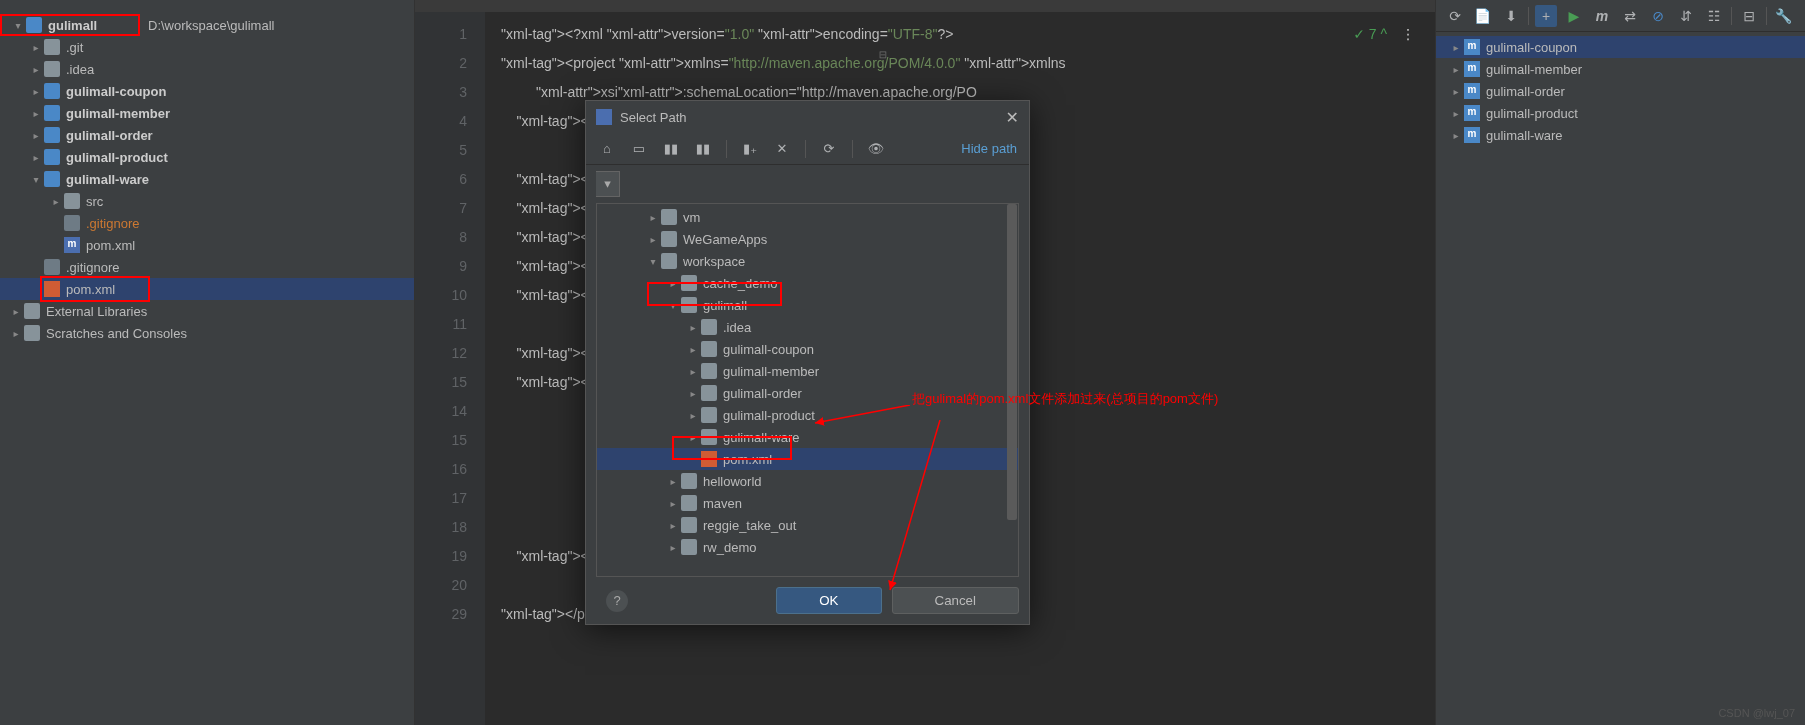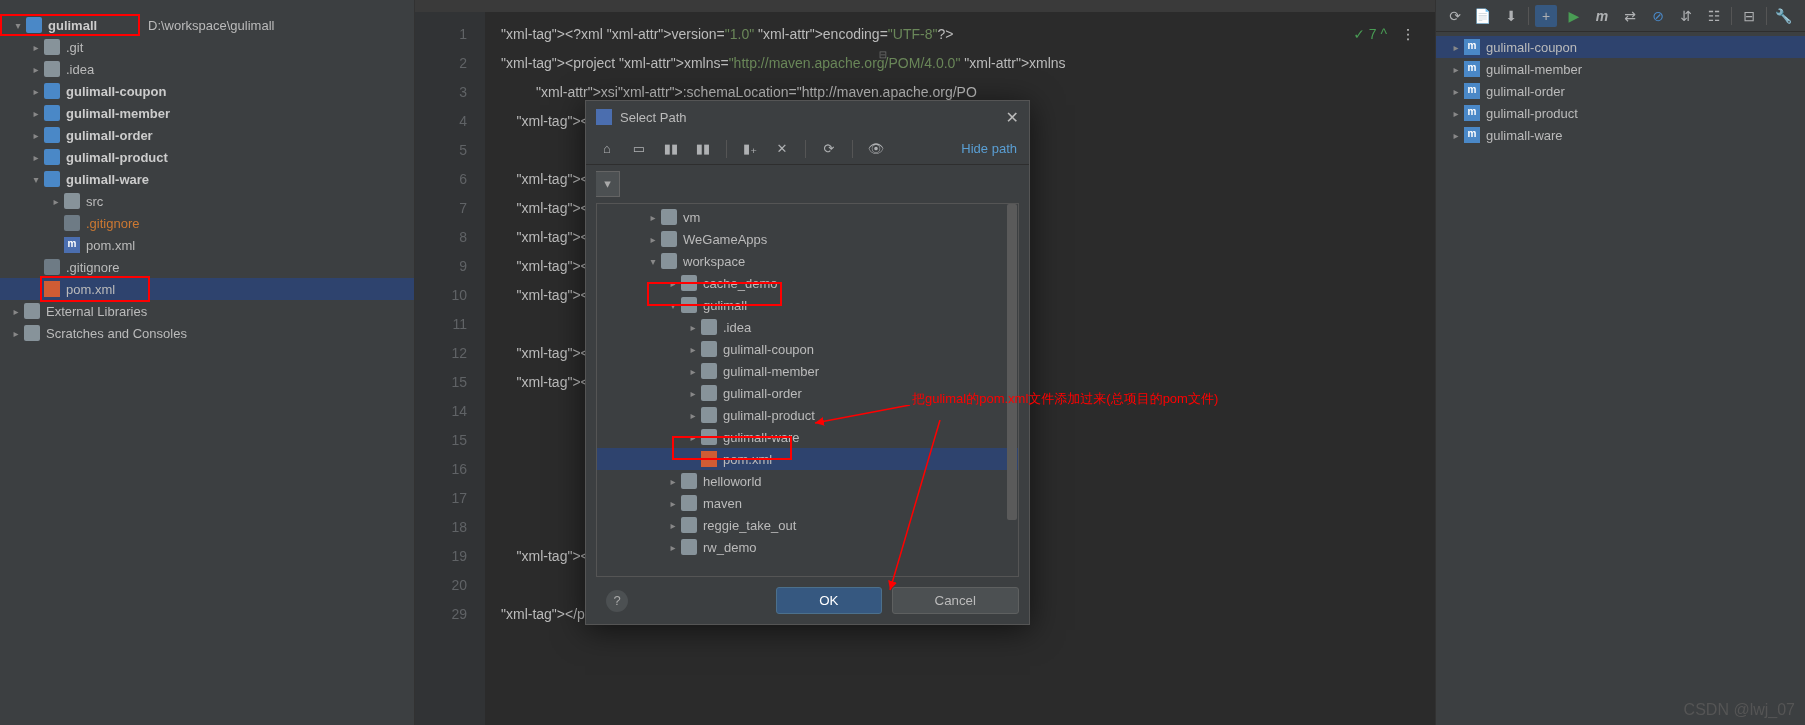--- a/index.html
+++ b/index.html
@@ -48,21 +48,21 @@
 .dlg-buttons { display: flex; justify-content: flex-end; gap: 10px; padding: 10px; align-items: center; }
 .dlg-buttons .help { width: 22px; height: 22px; border-radius: 50%; background: #4c5052; color: #aaa; text-align: center; line-height: 22px; margin-right: auto; margin-left: 10px; }
 .btn { padding: 5px 42px; border-radius: 3px; border: 1px solid #5e6060; background: #4c5052; color: #bbb; cursor: pointer; }
 .btn.primary { background: #365880; border-color: #4c708c; color: #fff; }
 .right-panel { width: 370px; background: #3c3f41; border-left: 1px solid #323232; display: flex; flex-direction: column; }
 .maven-tb { height: 32px; display: flex; align-items: center; gap: 6px; padding: 0 8px; border-bottom: 1px solid #2e2e2e; }
 .maven-tb .tbtn { width: 22px; height: 22px; display: flex; align-items: center; justify-content: center; color: #afb1b3; cursor: pointer; font-size: 14px; }
 .maven-items { padding: 4px 0; }
 .annotation { position: absolute; color: #ff0000; font-size: 13px; z-index: 100; pointer-events: none; }
 .arrow-svg { position: absolute; pointer-events: none; z-index: 99; }
-.watermark { position: absolute; bottom: 6px; right: 10px; color: #555; font-size: 16px; }
+.watermark { position: absolute; bottom: 6px; right: 10px; color: #555; font-size: 11px; }
 .dlg-tree .scrollbar-track { position:absolute; right:0; top:0; bottom:0; width:12px; }
 .dlg-tree .scrollbar-thumb { position:absolute; right:1px; top:0; width:10px; height:85%; background:#5a5a5a; border-radius:2px; }
 </style>
 </head>
 <body>
 
 <div class="panel-left">
   <div class="panel-header"></div>
   <div class="tree">
     <div class="tree-item pad-0 redbox" style="width:140px;">

